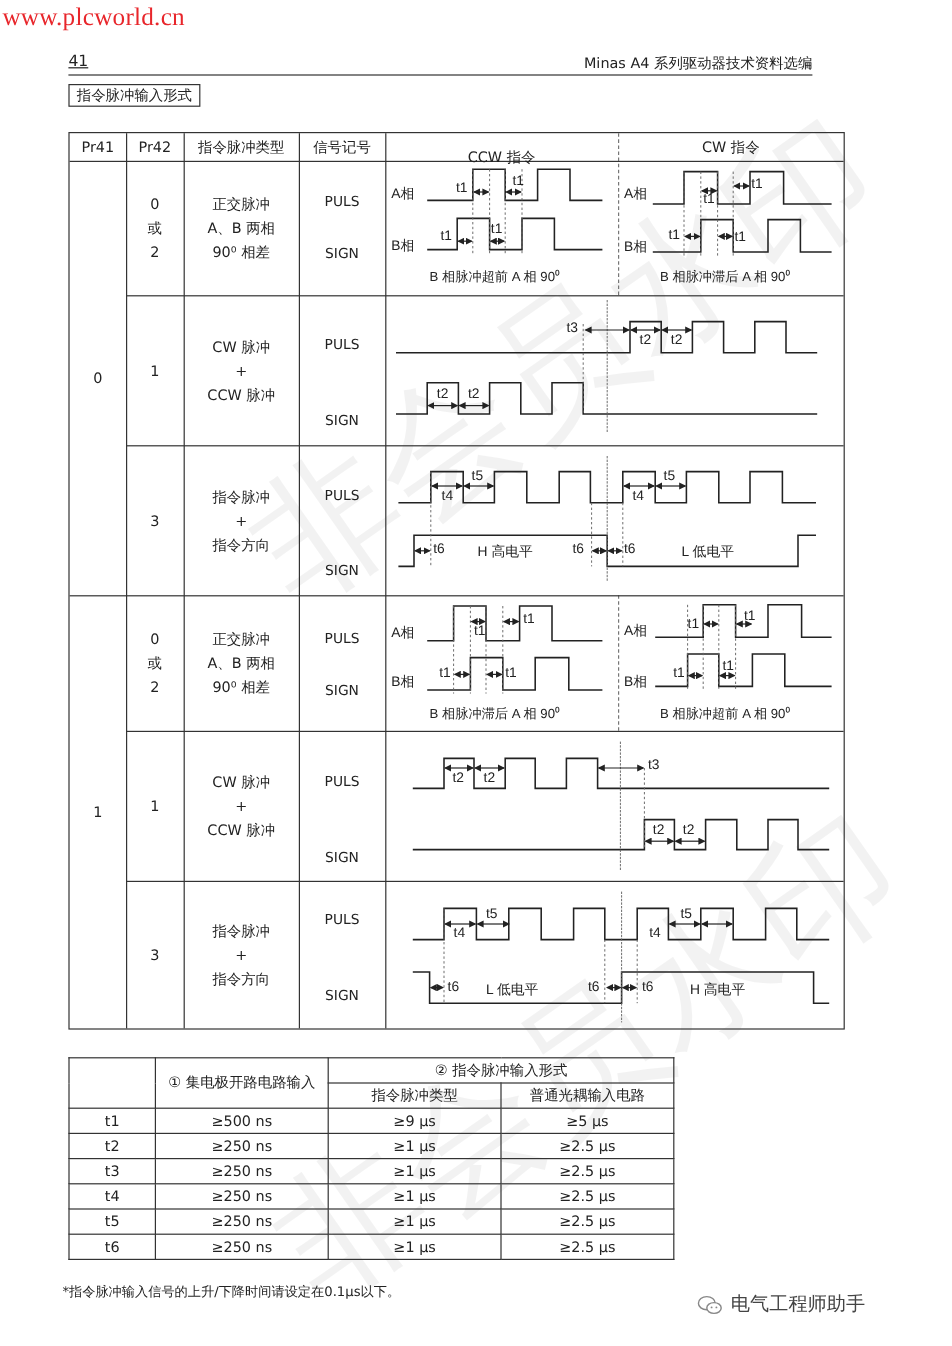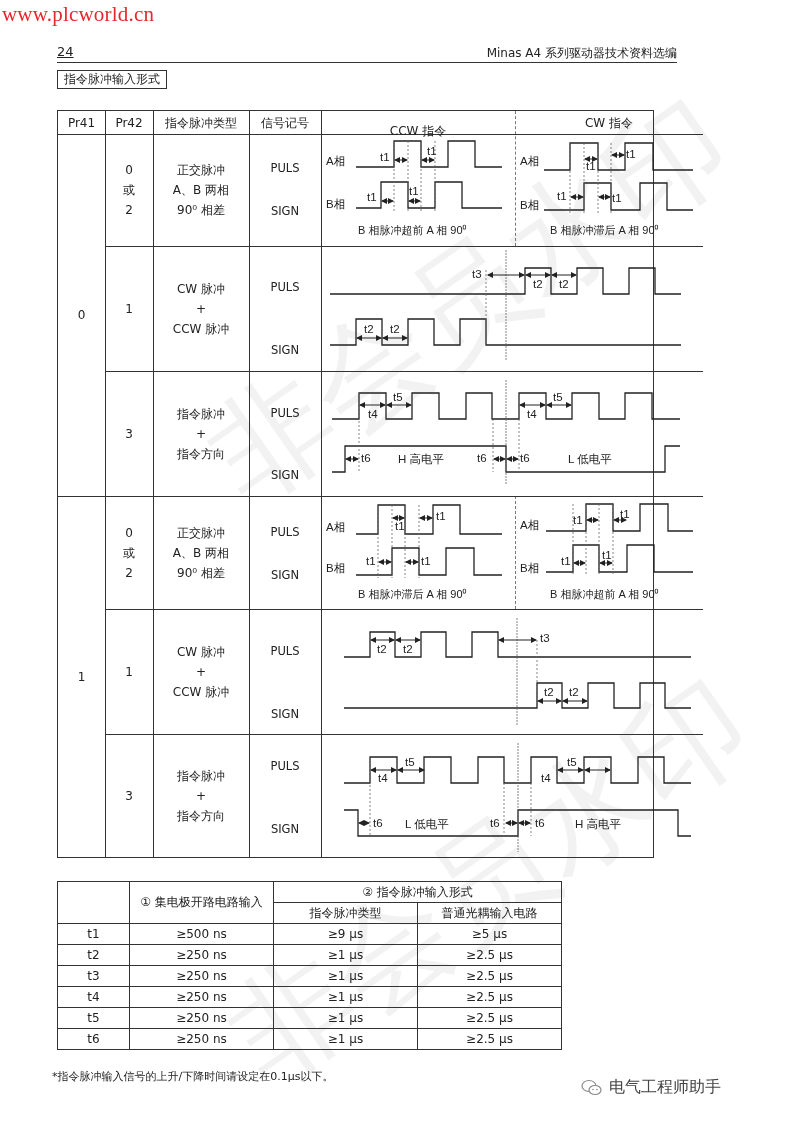--- a/index.html
+++ b/index.html
@@ -7,21 +7,21 @@
          font-family: "DejaVu Sans", "Liberation Sans", sans-serif; color: #222; }
   .abs { position: absolute; }
   .site { left: 2px; top: 2px; font-family: "Liberation Serif", "DejaVu Serif", serif;
           font-size: 21px; color: #e8262b; letter-spacing: 0.2px; }
   .pnum { left: 57px; top: 44px; font-size: 13px; text-decoration: underline; }
   .hdr-line { left: 57px; top: 62px; width: 620px; height: 0; border-top: 1.3px solid #333; }
   .doc-title { right: 116px; top: 45px; font-size: 12px; text-align: right; }
   .section-box { left: 57px; top: 70px; border: 1px solid #333; padding: 1px 6px; font-size: 12px; line-height: 15px; }
 
   
-  .grid { left: 57px; top: 110px; width: 597px; height: 748px; border: 1.3px solid #333; box-sizing: border-box; }
+  .grid { left: 57px; top: 110px; width: 647px; height: 748px; border: 1.3px solid #333; box-sizing: border-box; }
   .vline { position: absolute; border-left: 1px solid #333; }
   .hline { position: absolute; border-top: 1px solid #333; }
   .dash { position: absolute; border-left: 1px dashed #777; }
   .cell { position: absolute; display: flex; flex-direction: column; align-items: center; justify-content: center;
           font-size: 12px; text-align: center; line-height: 20px; }
   .th { font-size: 12px; }
   .sig { position: absolute; font-size: 11.5px; width: 72px; text-align: center; }
 
   
   .tt { position: absolute; left: 57px; top: 881px; border-collapse: collapse; font-size: 12px; }
@@ -30,21 +30,21 @@
   .brand { left: 581px; top: 1077px; font-size: 16px; color: #444; display: flex; align-items: center; gap: 6px; }
   .wm { position: absolute; font-size: 120px; color: rgba(0,0,0,0.05); pointer-events: none; }
 </style>
 </head>
 <body>
 
 <div class="wm" style="left:170px; top:220px; transform:rotate(-35deg);">非会员水印</div>
 <div class="wm" style="left:190px; top:800px; transform:rotate(-35deg);">非会员水印</div>
 
 <div class="abs site">www.plcworld.cn</div>
-<div class="abs pnum">24</div>
+<div class="abs pnum">41</div>
 <div class="abs doc-title">Minas A4 系列驱动器技术资料选编</div>
 <div class="abs hdr-line"></div>
 <div class="abs section-box">指令脉冲输入形式</div>
 
 <div class="abs grid">
 
   <div class="vline" style="left:47px; top:0; height:746px;"></div>
   <div class="vline" style="left:95px; top:0; height:746px;"></div>
   <div class="vline" style="left:191px; top:0; height:746px;"></div>
   <div class="vline" style="left:263px; top:0; height:746px;"></div>

